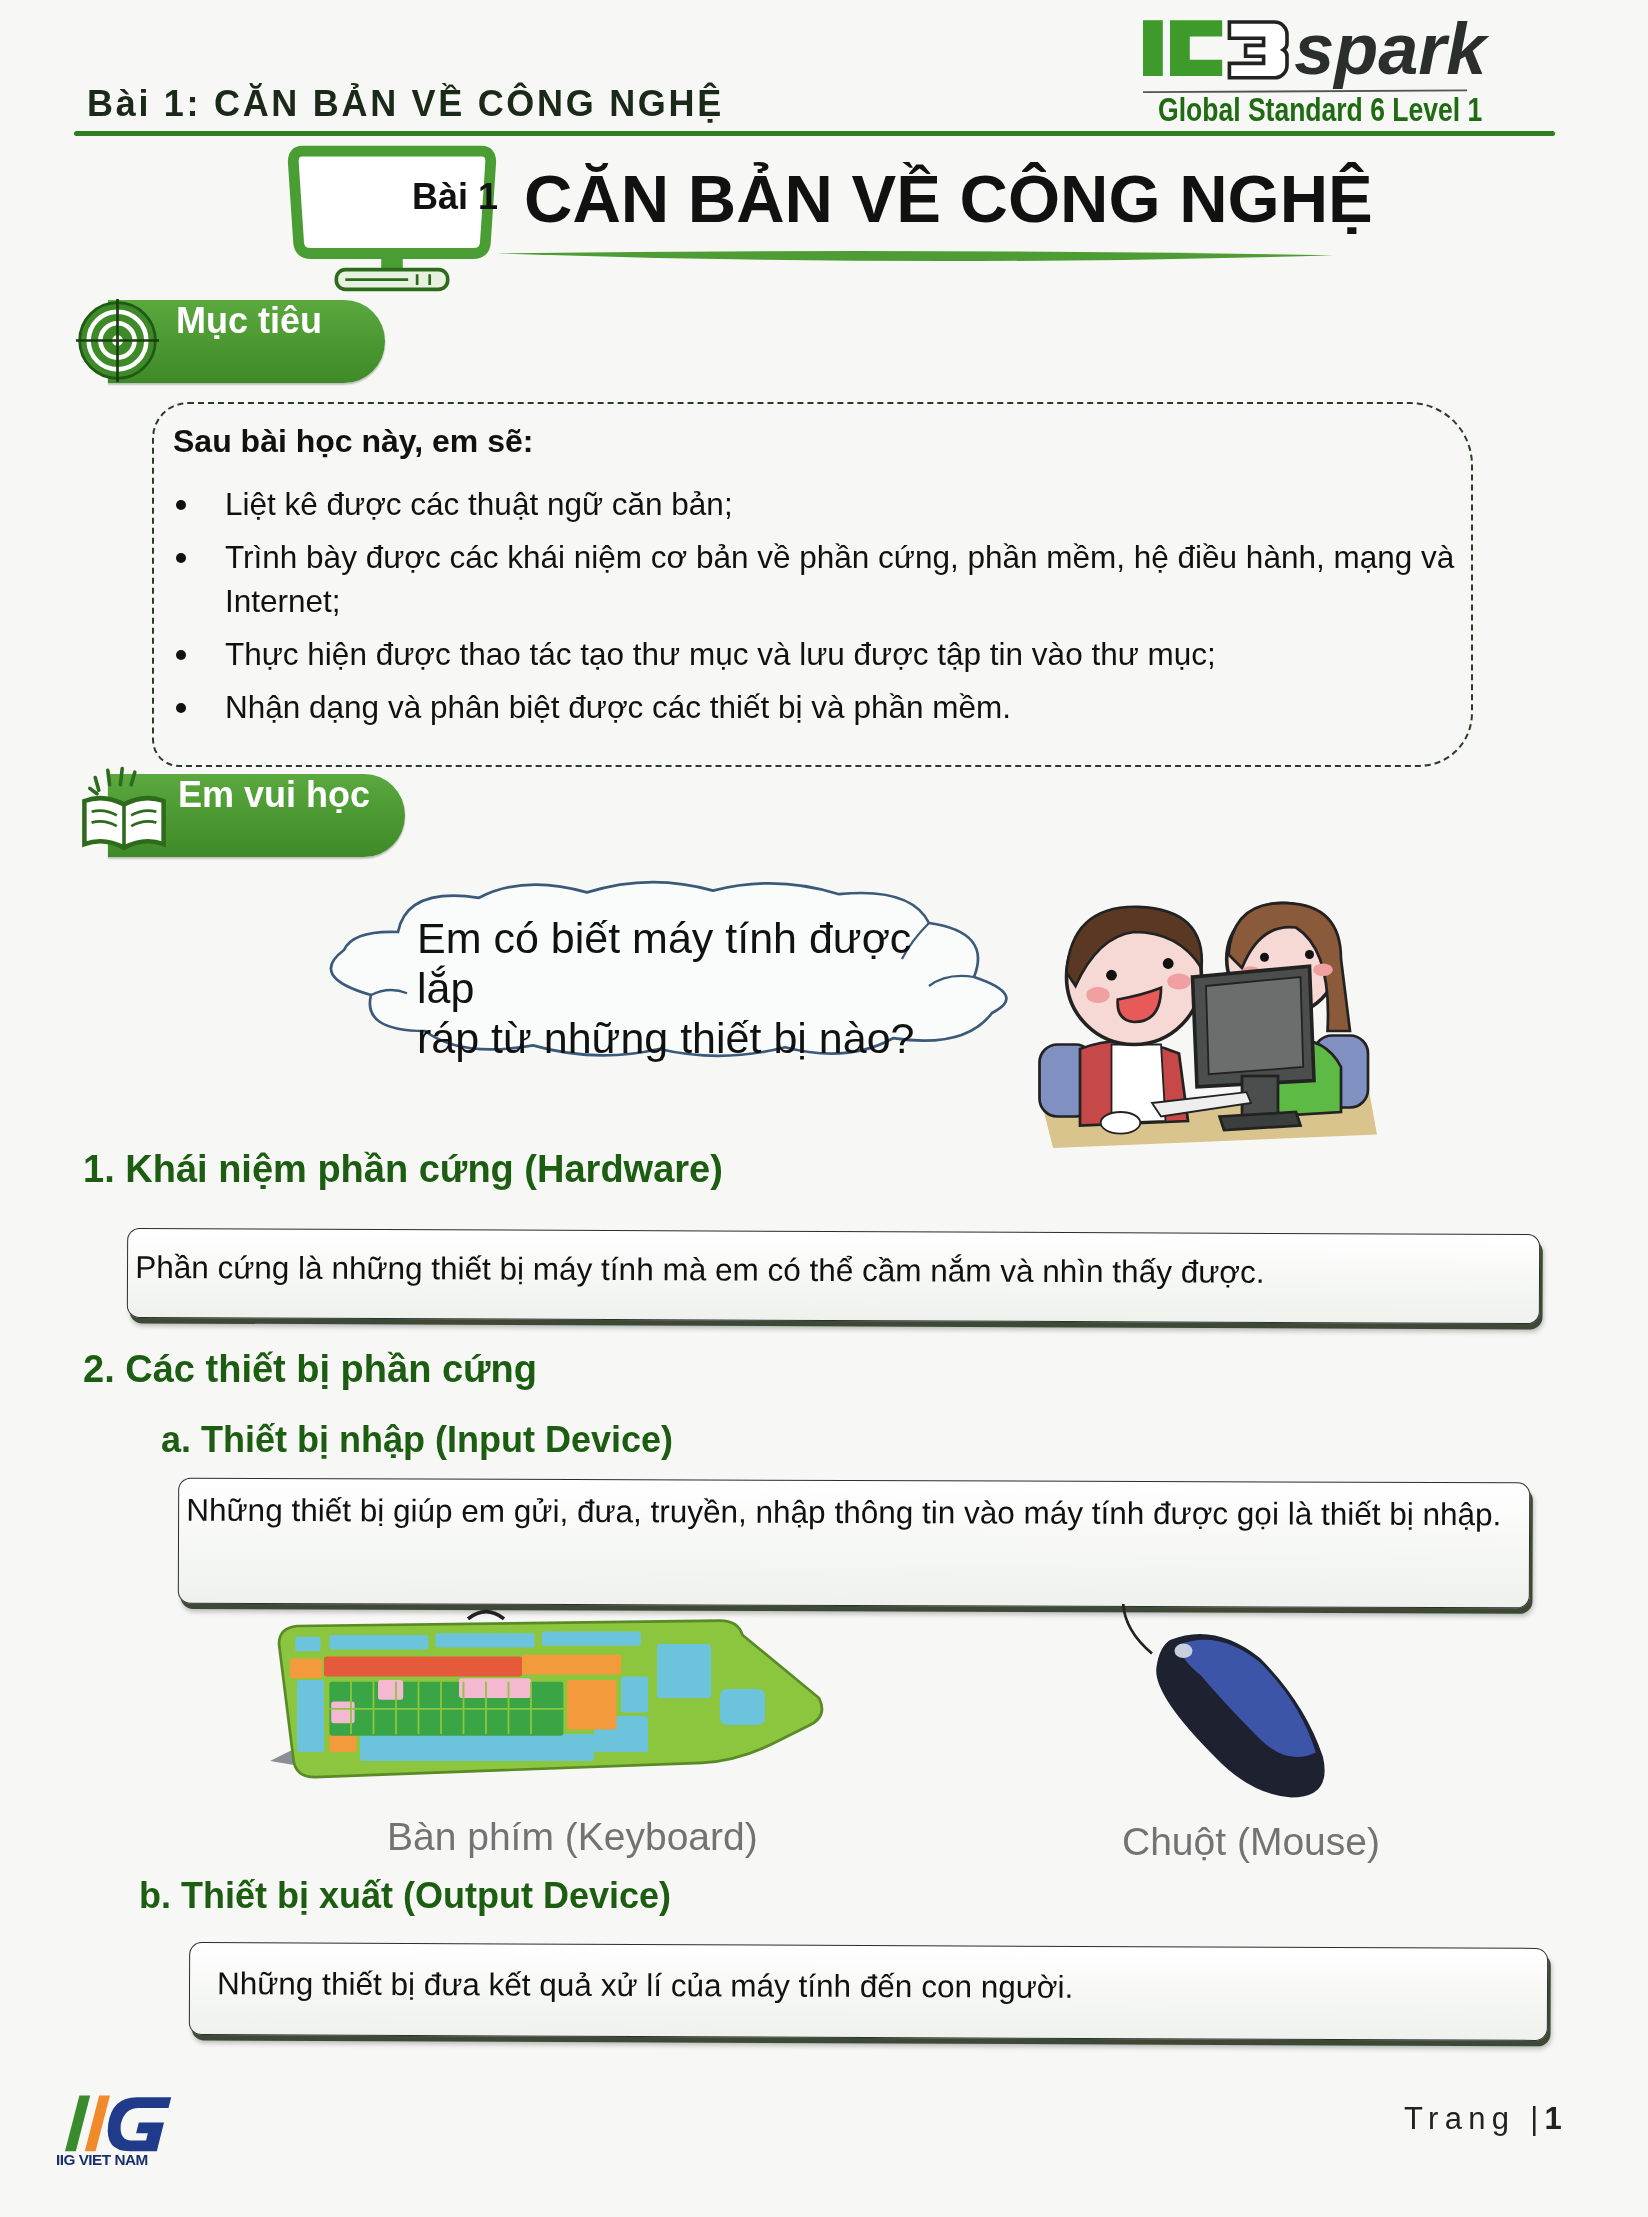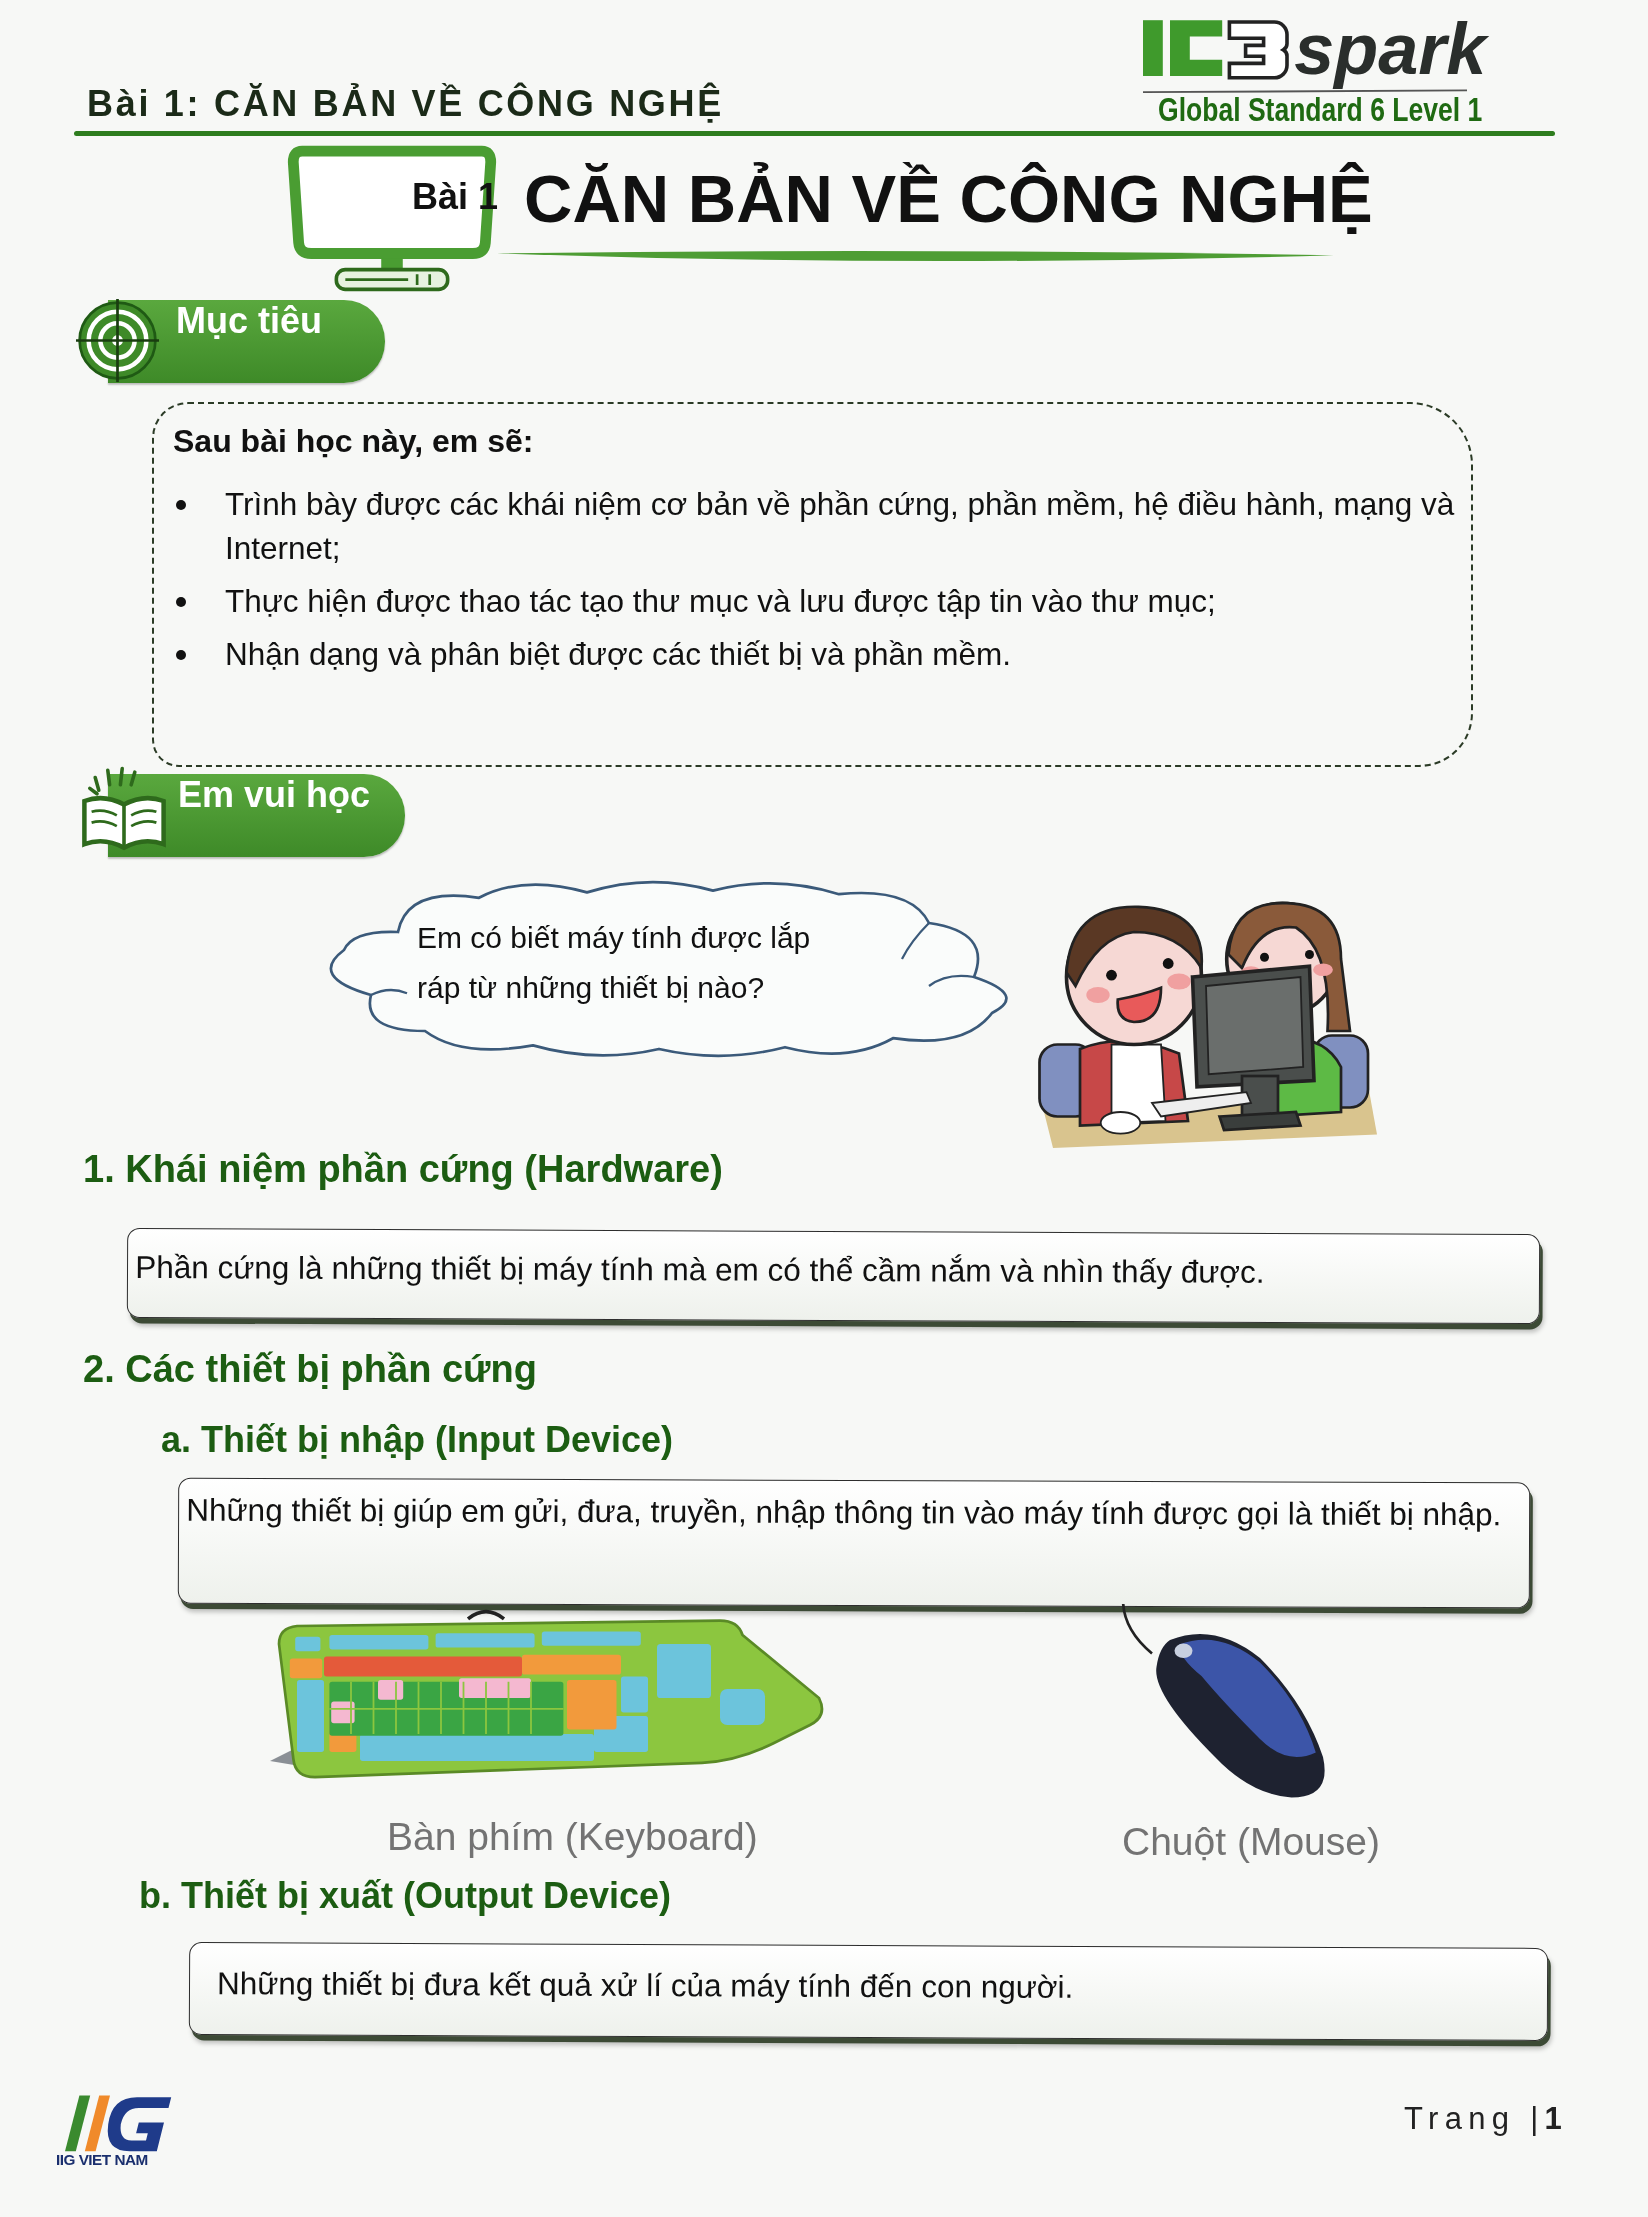--- a/index.html
+++ b/index.html
@@ -17,21 +17,21 @@
   .pill-goal{left:108px;top:300px;width:277px;padding-left:68px;box-sizing:border-box;}
   .pill-fun{left:108px;top:774px;width:297px;padding-left:70px;box-sizing:border-box;}
   .goal-icon{left:76px;top:299px;width:83px;height:83px;}
   .book-icon{left:77px;top:765px;width:94px;height:90px;}
   .dash-box{left:152px;top:402px;width:1321px;height:365px;border:2.7px dashed #2b3b26;border-radius:36px 63px 54px 27px;box-sizing:border-box;}
   .goal-intro{left:173px;top:423px;font-size:32px;font-weight:bold;}
   .bullets{left:173px;top:482px;width:1287px;margin:0;padding:0;list-style:none;font-size:31.5px;line-height:44px;}
   .bullets li{position:relative;padding-left:52px;margin-bottom:9px;}
   .bullets li::before{content:"";position:absolute;left:2.7px;top:18px;width:10px;height:10px;border-radius:50%;background:#111;}
   .cloud{left:308px;top:878px;width:729px;height:180px;}
-  .cloud-text{left:417px;top:913px;font-size:30px;line-height:50px;width:504px;}
+  .cloud-text{left:417px;top:913px;font-size:43px;line-height:50px;width:504px;}
   .kids{left:1026px;top:887px;width:360px;height:261px;}
   .h-green{font-weight:bold;color:#1c5d12;font-size:38px;}
   .h1{left:83px;top:1148px;}
   .h2{left:83px;top:1348px;}
   .ha{left:139px;top:1419px;font-size:36px;margin-left:22px;}
   .hb{left:139px;top:1875px;font-size:36px;}
   .defbox{background:linear-gradient(#ffffff,#eef1ec);border:1.8px solid #2d2d2d;border-radius:12.6px;box-shadow:2.7px 5.4px 0 #3c4a35, 3.6px 8px 5.4px rgba(0,0,0,.25);box-sizing:border-box;font-size:31.5px;line-height:45px;}
   .box1{left:127px;top:1231px;width:1413px;height:90px;padding:16px 7.2px;transform:rotate(0.25deg);}
   .boxa{left:178px;top:1480px;width:1352px;height:126px;padding:9px 7.2px;transform:rotate(0.2deg);}
   .boxb{left:189px;top:1945px;width:1359px;height:93px;padding:18px 27px;transform:rotate(0.25deg);}
@@ -80,20 +80,21 @@
   <circle cx="46" cy="46" r="32" fill="none" stroke="#fff" stroke-width="5"></circle>
   <circle cx="46" cy="46" r="19" fill="none" stroke="#fff" stroke-width="5"></circle>
   <circle cx="46" cy="46" r="6" fill="#fff"></circle>
   <line x1="0" y1="46" x2="92" y2="46" stroke="#1a3d10" stroke-width="3"></line>
   <line x1="46" y1="0" x2="46" y2="92" stroke="#1a3d10" stroke-width="3"></line>
 </svg>
 
 <div class="abs dash-box"></div>
 <div class="abs goal-intro">Sau bài học này, em sẽ:</div>
 <ul class="abs bullets">
+  <li>Liệt kê được các thuật ngữ căn bản;</li>
   <li>Trình bày được các khái niệm cơ bản về phần cứng, phần mềm, hệ điều hành, mạng và Internet;</li>
   <li>Thực hiện được thao tác tạo thư mục và lưu được tập tin vào thư mục;</li>
   <li>Nhận dạng và phân biệt được các thiết bị và phần mềm.</li>
 </ul>
 
 <div class="abs pill pill-fun">
   <span>Em vui học</span>
 </div>
 <svg class="abs book-icon" viewBox="0 0 104 100">
   <path d="M8 40 L8 88 Q30 80 52 92 Q74 80 96 88 L96 40 Q74 32 52 44 Q30 32 8 40 Z" fill="#fff" stroke="#2e6a1c" stroke-width="5"></path>

